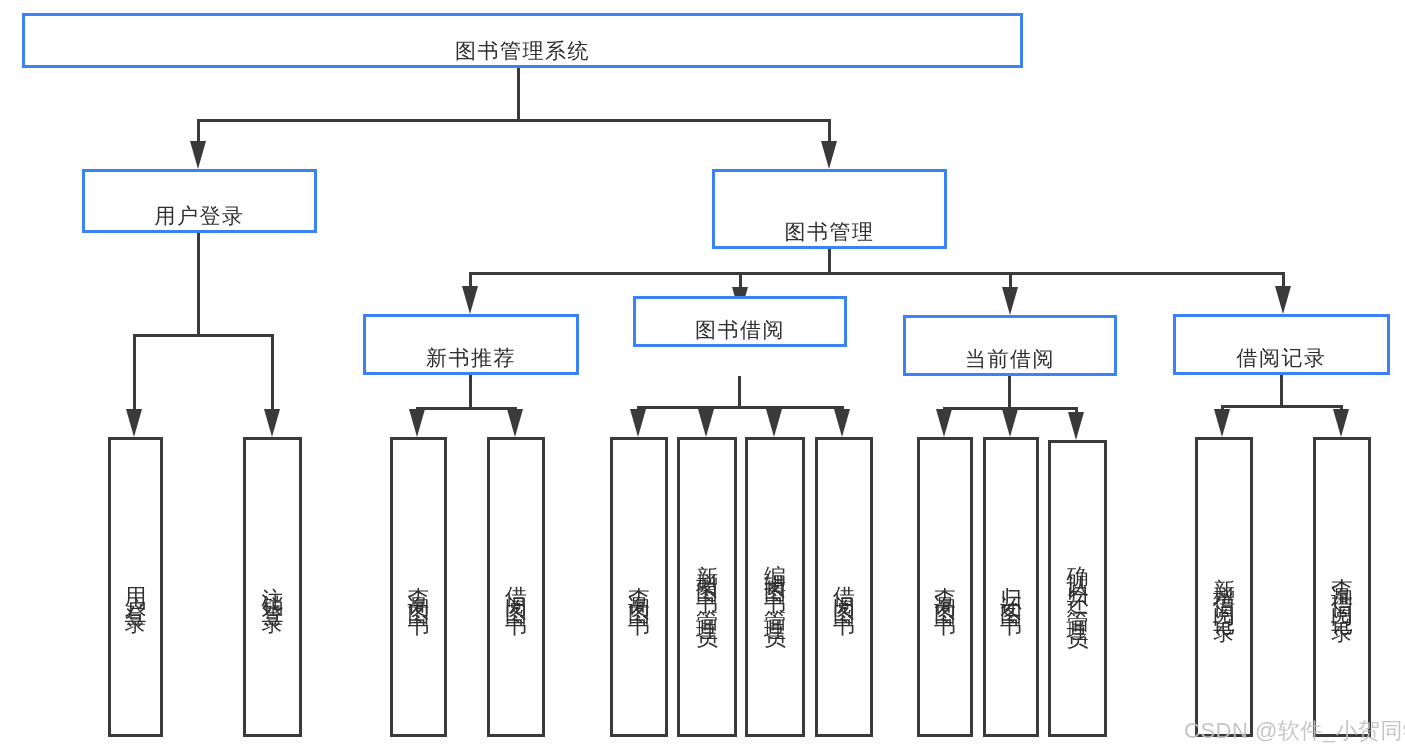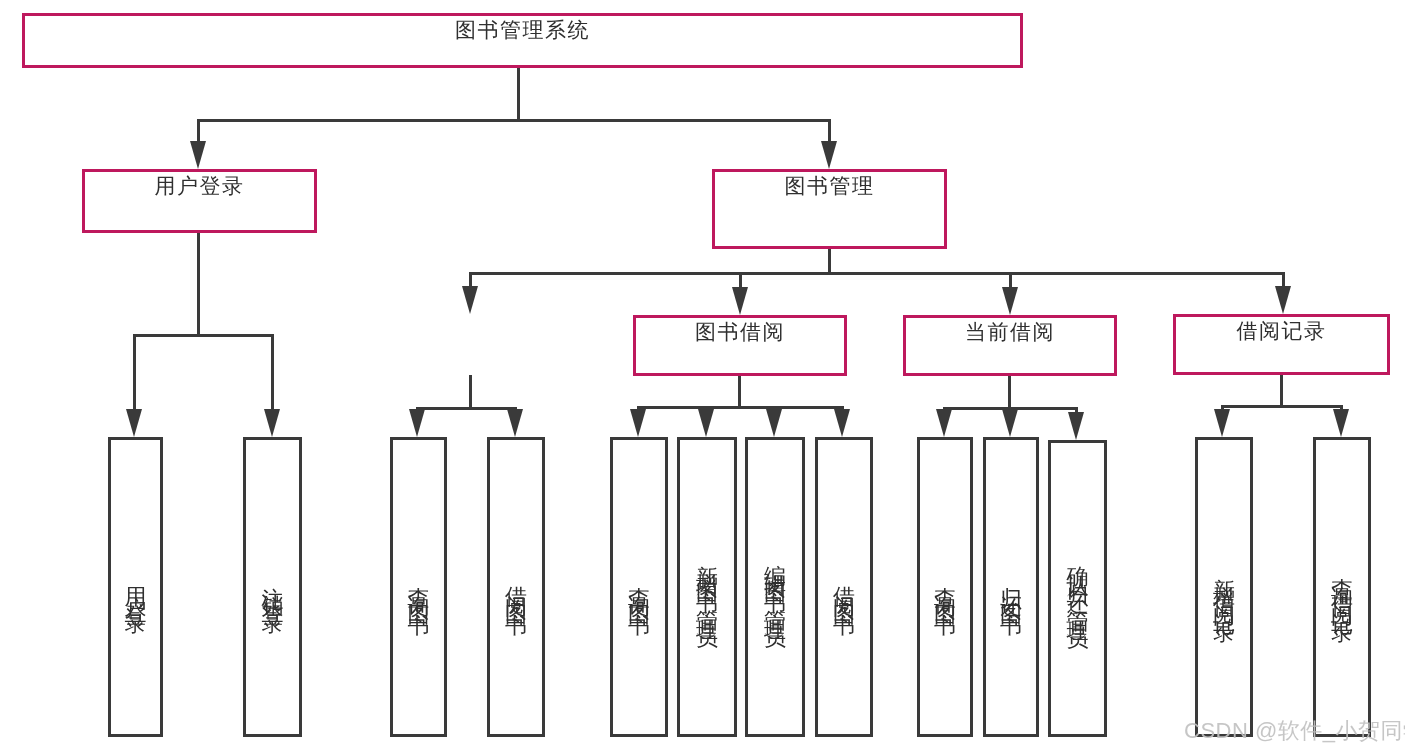--- a/index.html
+++ b/index.html
@@ -3,22 +3,22 @@
 <meta charset="utf-8">
 <style>
   html,body { margin:0; padding:0; background:#ffffff; }
   .canvas {
     position:relative; width:1405px; height:747px; background:#ffffff;
     font-family:"Liberation Sans","DejaVu Sans",sans-serif; color:#2f2f2f;
     overflow:hidden;
   }
   .box {
     position:absolute; box-sizing:border-box;
-    border:3px solid #be185d; background:#ffffff;
-    display:flex; align-items:flex-start; justify-content:center;
+    border:3px solid #3b82f6; background:#ffffff;
+    display:flex; align-items:flex-end; justify-content:center;
     font-size:21px; letter-spacing:1.5px; z-index:2;
   }
   .vbox {
     position:absolute; box-sizing:border-box;
     border:3px solid #3a3a3a; background:#ffffff;
     top:437px; height:300px;
     display:flex; align-items:center; justify-content:center; z-index:2;
   }
   .vtext {
     writing-mode:vertical-rl; text-orientation:mixed;
@@ -105,21 +105,24 @@
     <span>图书管理系统</span>
   </div>
 
   <div class="box" style="left:82px;top:169px;width:235px;height:64px">
     <span>用户登录</span>
   </div>
   <div class="box" style="left:712px;top:169px;width:235px;height:80px">
     <span>图书管理</span>
   </div>
 
-  <div class="box" style="left:633px;top:315px;width:214px;height:61px">
+  <div class="box" style="left:363px;top:314px;width:216px;height:61px">
+    <span>新书推荐</span>
+  </div>
+  <div class="box" style="left:633px;top:296px;width:214px;height:51px">
     <span>图书借阅</span>
   </div>
   <div class="box" style="left:903px;top:315px;width:214px;height:61px">
     <span>当前借阅</span>
   </div>
   <div class="box" style="left:1173px;top:314px;width:217px;height:61px">
     <span>借阅记录</span>
   </div>
 
   <div class="vbox" style="left:108px;width:55px">

